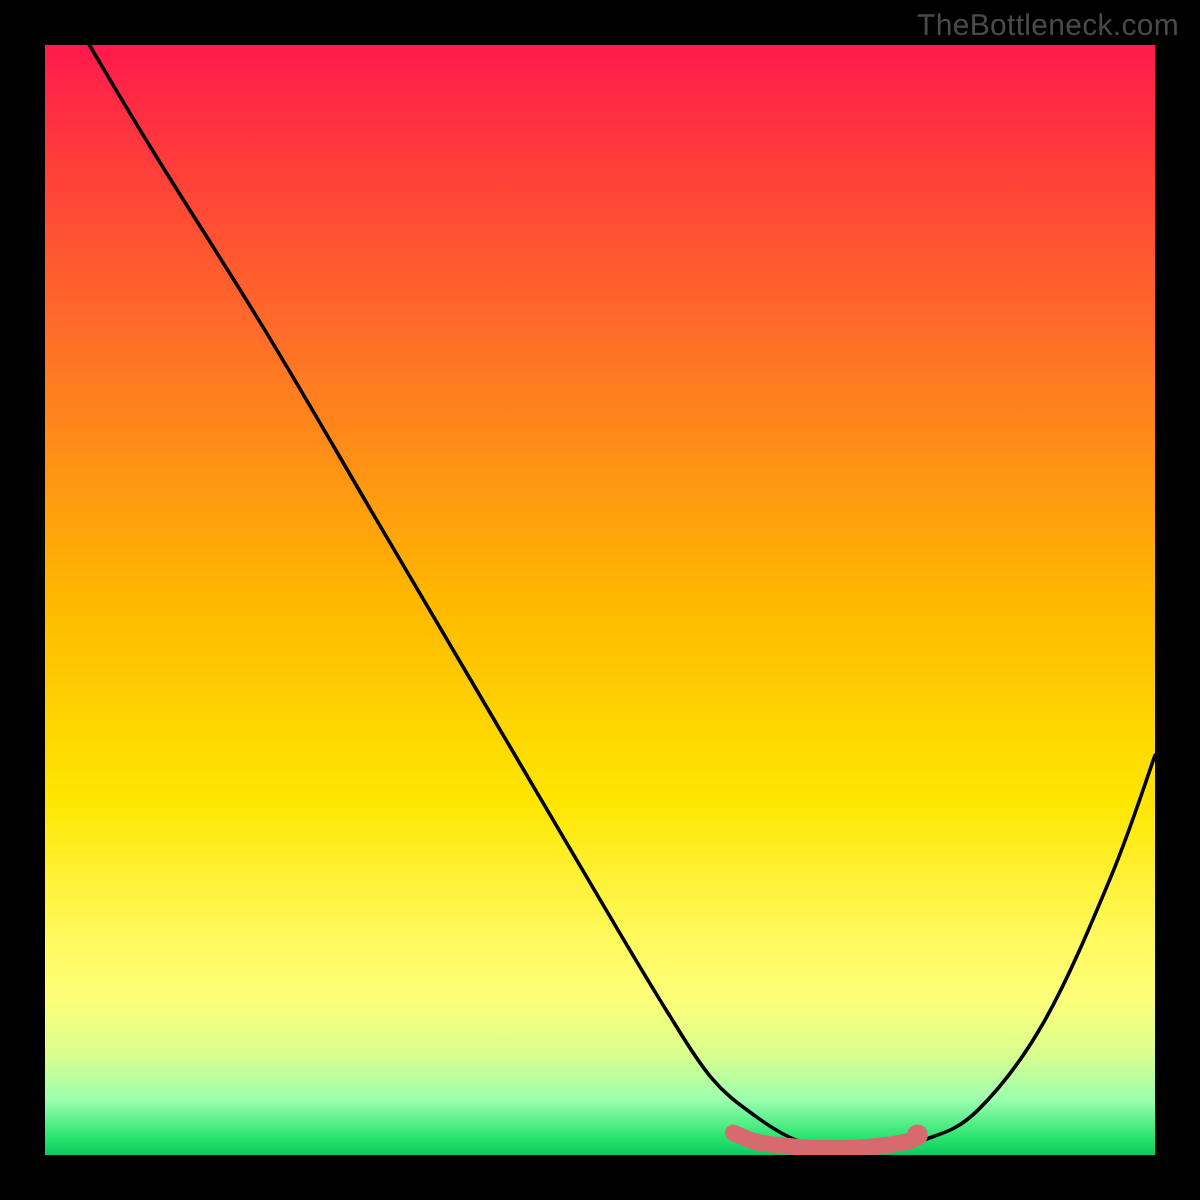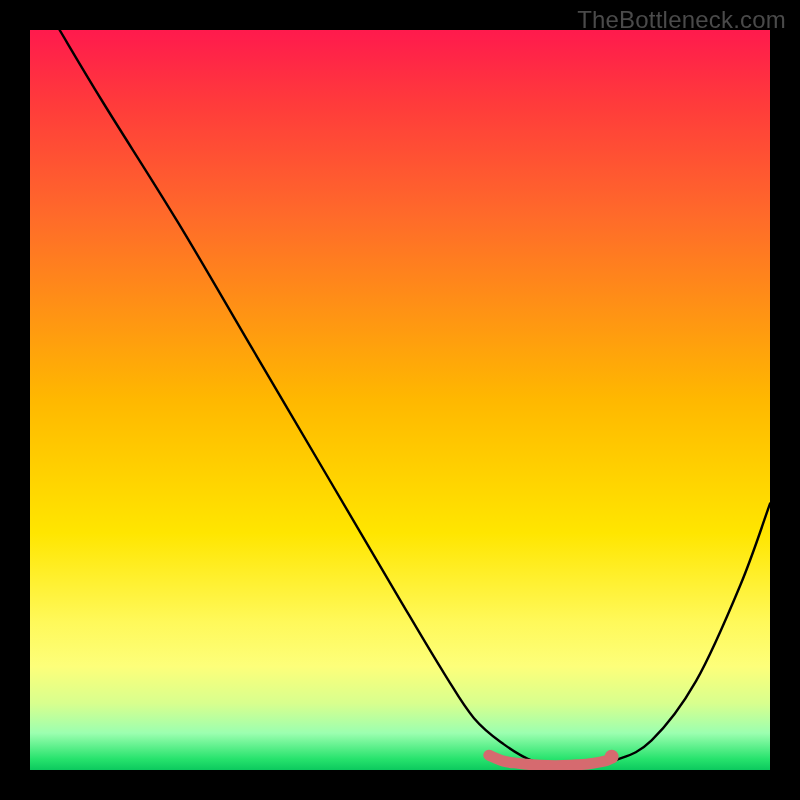--- a/index.html
+++ b/index.html
@@ -36,21 +36,21 @@
       #9cffb0 95%,
       #27e36d 98.5%,
       #0cc95e 100%
     );
   }
   .watermark {
     position: absolute;
     top: 6px;
     right: 14px;
     font-family: Arial, Helvetica, sans-serif;
-    font-size: 24px;
+    font-size: 20px;
     color: #4a4a4a;
     letter-spacing: 0.2px;
     user-select: none;
   }
   svg.curve {
     position: absolute;
     left: 30px;
     top: 30px;
     width: 740px;
     height: 740px;

